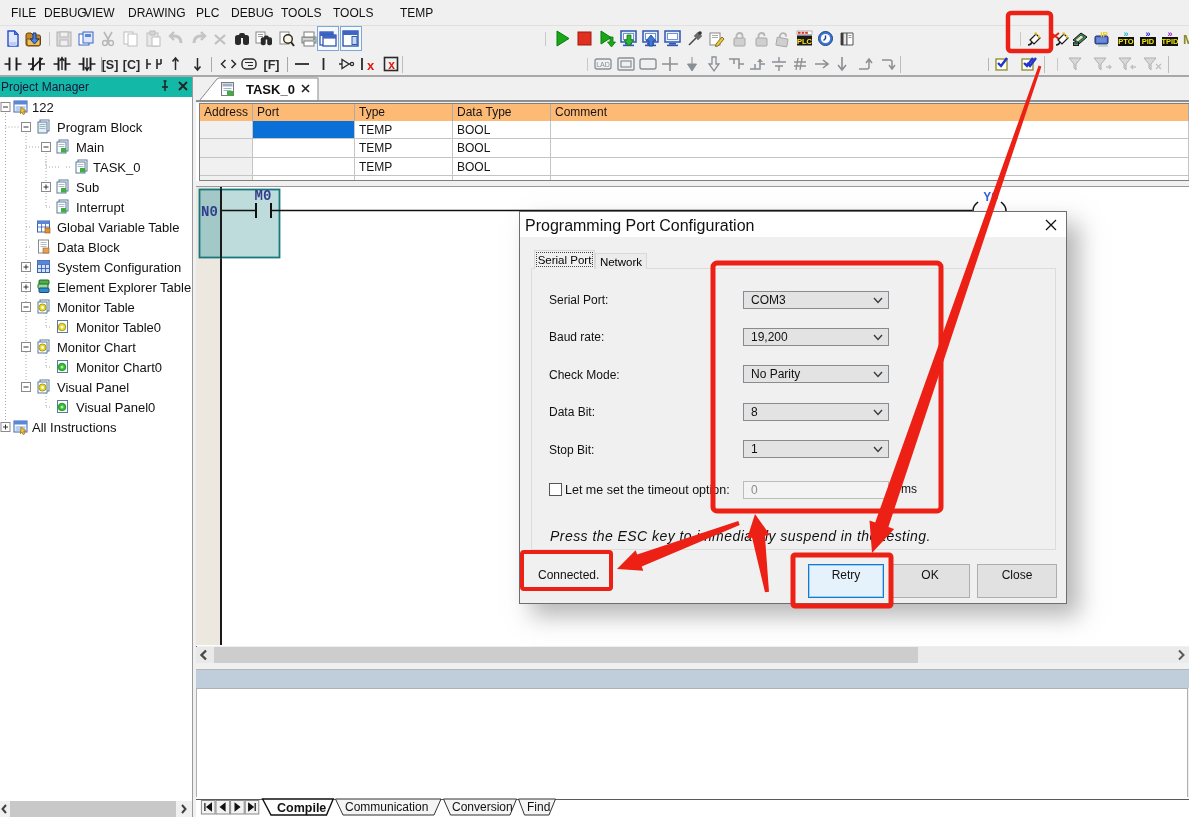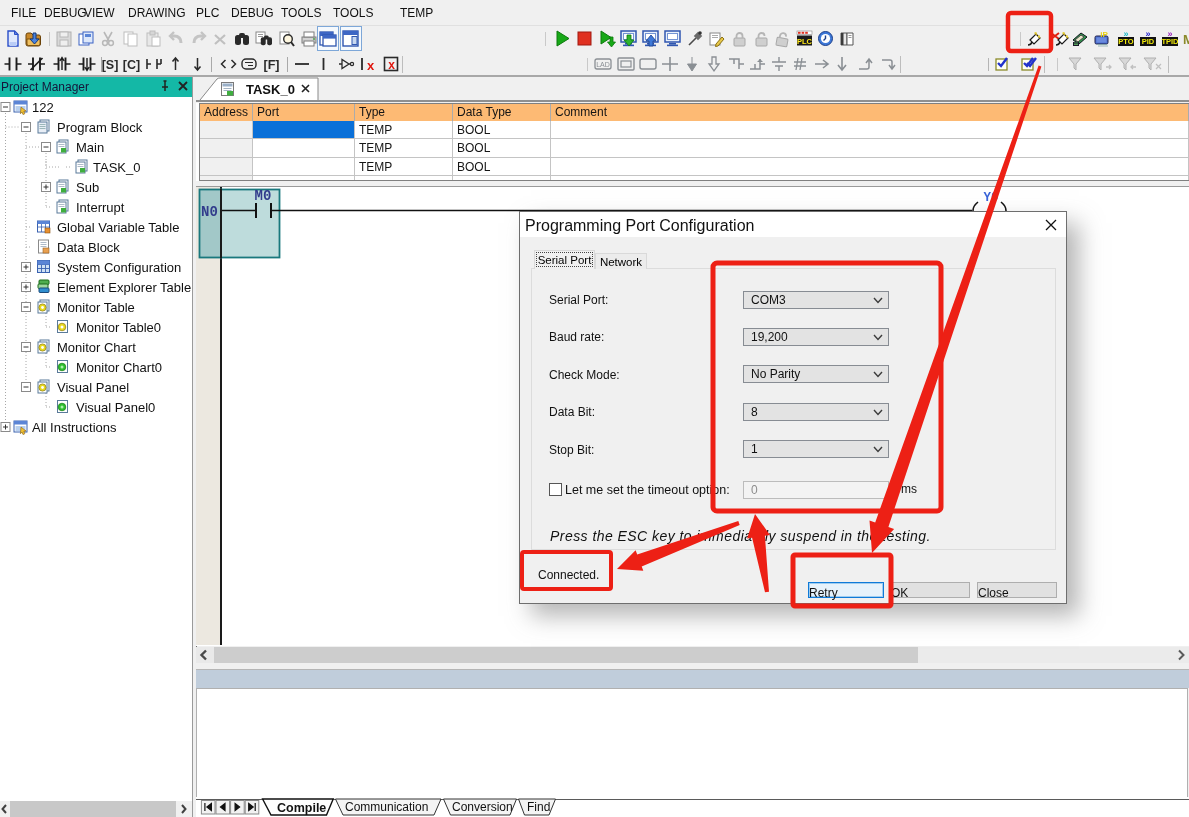--- a/index.html
+++ b/index.html
@@ -7,21 +7,21 @@
 .menu span{position:absolute;top:6px}
 .lpttl{position:absolute;left:0;top:77px;width:192px;height:20px;background:#14b8a6;font-size:12px;color:#15153a}
 .sep-v{position:absolute;left:192px;top:77px;width:1px;height:740px;background:#9a9a9a}
 .tabbar{position:absolute;left:196px;top:77px;width:993px;height:24px;background:#f0f0f0}
 .tbl{position:absolute;font-size:12px;color:#151515}
 .cell{position:absolute;border-right:1px solid #c4c4c4;border-bottom:1px solid #c4c4c4;background:#fff;box-sizing:border-box;padding:2px 0 0 4px;font-size:12px;color:#151515}
 .hcell{position:absolute;border-right:1px solid #ababab;border-bottom:1px solid #9a9a9a;background:#fdba74;box-sizing:border-box;padding:2px 0 16px 4px;font-size:12px;color:#151515}
 .dlg{position:absolute;left:519px;top:211px;width:546px;height:391px;background:#f0f0f0;border:1px solid #6e6e6e;box-shadow:12px 12px 22px rgba(110,110,110,.5)}
 .dlbl{position:absolute;font-size:12px;color:#111}
 .combo{position:absolute;left:223px;width:146px;height:18px;background:#e3e3e3;border:1px solid #878c93;box-sizing:border-box;font-size:12px;color:#111;padding:1px 0 0 7px}
-.btn{position:absolute;top:370px;height:16px;background:#e1e1e1;border:1px solid #aeaeae;box-sizing:border-box;font-size:12px;color:#111;text-align:left;padding-top:3px}
+.btn{position:absolute;top:352px;height:34px;background:#e1e1e1;border:1px solid #aeaeae;box-sizing:border-box;font-size:12px;color:#111;text-align:center;padding-top:3px}
 </style></head>
 <body>
 <div class="menu">
 <span style="left:11px">FILE</span>
     <span style="left:44px">DEBUG</span>
     <span style="left:84px">VIEW</span>
     <span style="left:128px">DRAWING</span>
     <span style="left:196px">PLC</span>
     <span style="left:231px">DEBUG</span>
     <span style="left:281px">TOOLS</span>

